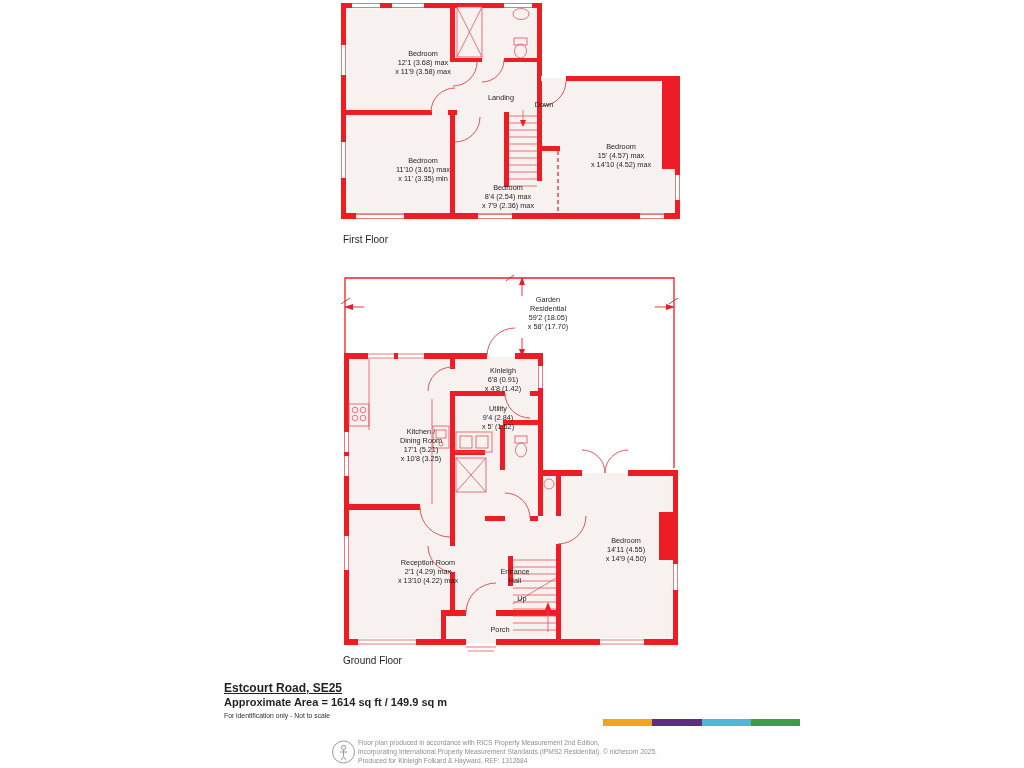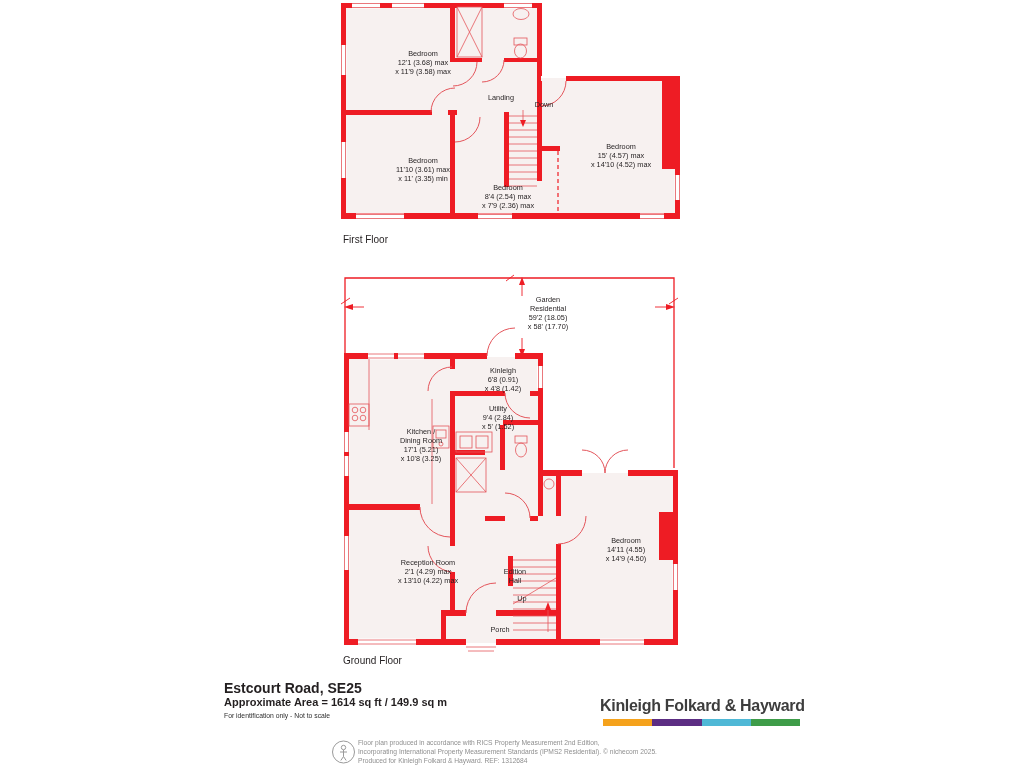--- a/index.html
+++ b/index.html
@@ -4,21 +4,21 @@
 <style>
   html,body{margin:0;padding:0;background:#fff;}
   .canvas{position:relative;width:1024px;height:768px;background:#fff;overflow:hidden;
           font-family:"Liberation Sans", sans-serif;}
   svg{position:absolute;left:0;top:0;}
   .room-label{position:absolute;transform:translate(-50%,-50%);text-align:center;
               font-size:7.3px;line-height:9px;color:#231f20;white-space:nowrap;margin-left:20px;}
   .room-label span{display:block;}
   .floor-label{position:absolute;font-size:10px;color:#231f20;}
   .summary{position:absolute;left:224px;top:681px;color:#231f20;}
-  .summary .addr{font-size:14px;font-weight:bold;line-height:14px;}
+  .summary .addr{font-size:12px;font-weight:bold;line-height:14px;text-decoration:underline;}
   .summary .area{font-size:11px;font-weight:bold;line-height:14px;}
   .summary .disc{font-size:6.8px;color:#2e2e2e;margin-top:3px;}
   .brand{position:absolute;left:600px;top:697px;width:200px;text-align:right;}
   .brand-name{font-size:16px;font-weight:bold;letter-spacing:-0.3px;color:#3d3d3d;white-space:nowrap;}
   .brand-bar{position:absolute;left:603px;top:719px;width:197px;height:7px;display:flex;}
   .brand-bar div{flex:1;}
   .footer{position:absolute;left:358px;top:739px;font-size:6.7px;line-height:8.8px;color:#8f8f8f;}
   .footer-icon{position:absolute;left:331px;top:739px;}
 </style>
 </head>
@@ -314,21 +314,21 @@
   <span>Dining Room</span>
   <span>17'1 (5.21)</span>
   <span>x 10'8 (3.25)</span>
 </div>
 <div class="room-label" style="left:408px;top:571px">
   <span>Reception Room</span>
   <span>2'1 (4.29) max</span>
   <span>x 13'10 (4.22) max</span>
 </div>
 <div class="room-label" style="left:495px;top:576px">
-  <span>Edition</span>
+  <span>Entrance</span>
   <span>Hall</span>
 </div>
 <div class="room-label" style="left:502px;top:598px">
   <span>Up</span>
 </div>
 <div class="room-label" style="left:606px;top:549px">
   <span>Bedroom</span>
   <span>14'11 (4.55)</span>
   <span>x 14'9 (4.50)</span>
 </div>
@@ -336,23 +336,20 @@
   <span>Porch</span>
 </div>
 <div class="floor-label" style="left:343px;top:655px">Ground Floor</div>
 
 <div class="summary">
   <div class="addr">Estcourt Road, SE25</div>
   <div class="area">Approximate Area = 1614 sq ft / 149.9 sq m</div>
   <div class="disc">For identification only - Not to scale</div>
 </div>
 
-<div class="brand">
-  <div class="brand-name">Kinleigh Folkard &amp; Hayward</div>
-</div>
 <div class="brand-bar">
   <div style="background: rgb(245, 162, 28);"></div>
   <div style="background: rgb(92, 45, 131);"></div>
   <div style="background: rgb(79, 184, 214);"></div>
   <div style="background: rgb(62, 156, 73);"></div>
 </div>
 
 <div class="footer-icon">
   <svg width="25" height="26" viewBox="0 0 25 26">
     <circle cx="12.5" cy="13" r="11" stroke="#9a9a9a" stroke-width="1" fill="none"></circle>

